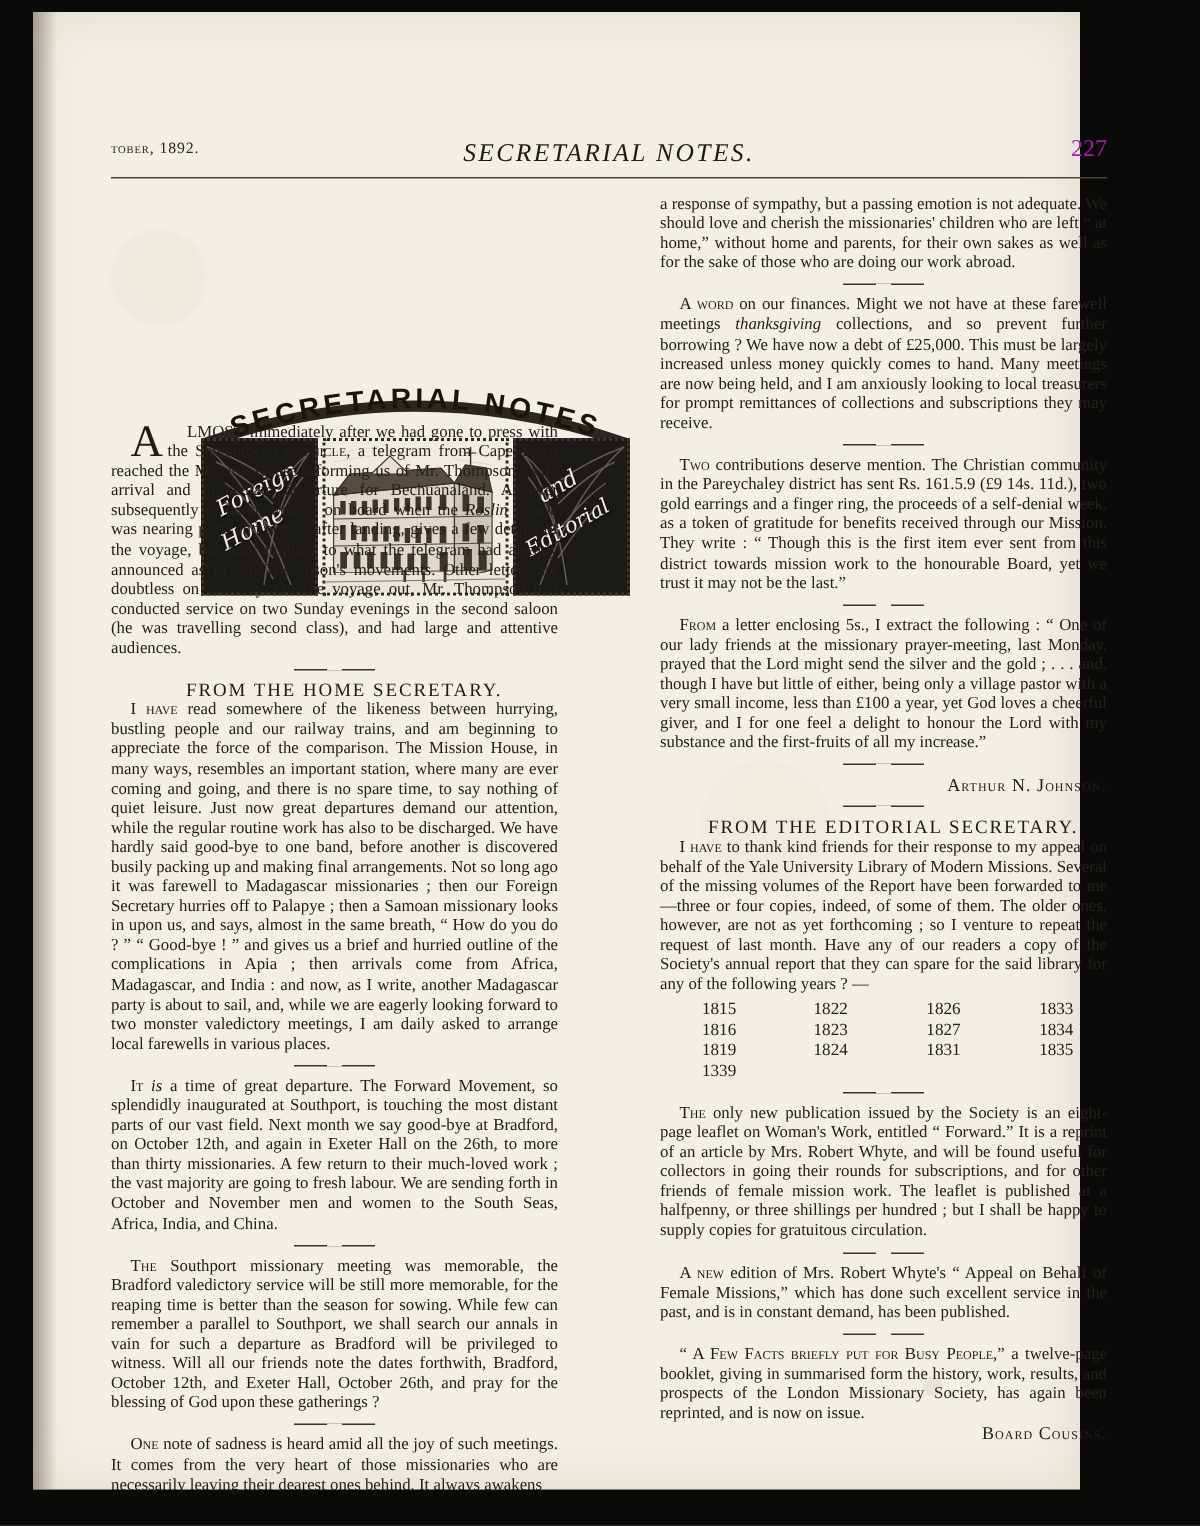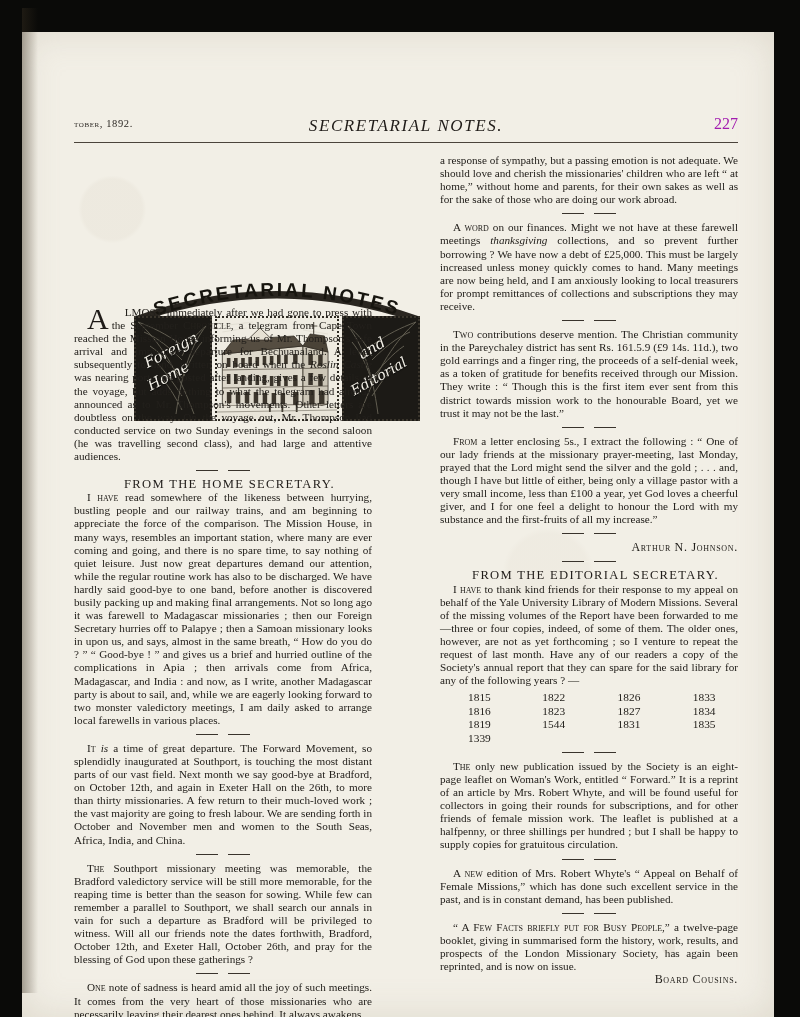--- a/index.html
+++ b/index.html
@@ -18,25 +18,24 @@
   .scan {
     position: relative;
     width: 800px;
     height: 1017px;
     background: #0a0a08;
   }
   .page {
     position: absolute;
     left: 22px;
     top: 8px;
-    width: 752px;
+    width: 698px;
     height: 985px;
     background: #f2efe6;
     box-shadow: inset 0 0 36px rgba(180,170,150,0.30);
-    margin-top: 24px;
   }
   .page::before {
     
     content: "";
     position: absolute;
     inset: 0;
     background:
       radial-gradient(circle at 86% 93%, rgba(150,130,100,0.10) 0 6px, transparent 7px),
       radial-gradient(circle at 12% 18%, rgba(150,130,100,0.05) 0 30px, transparent 34px),
       radial-gradient(circle at 70% 55%, rgba(160,140,110,0.04) 0 40px, transparent 46px);
@@ -425,21 +424,21 @@
             <td class="c3">1833</td>
           </tr>
           <tr>
             <td class="c0">1816</td>
             <td class="c1">1823</td>
             <td class="c2">1827</td>
             <td class="c3">1834</td>
           </tr>
           <tr>
             <td class="c0">1819</td>
-            <td class="c1">1544</td>
+            <td class="c1">1824</td>
             <td class="c2">1831</td>
             <td class="c3">1835</td>
           </tr>
           <tr>
             <td class="c0">1339</td>
             <td class="c1"></td>
             <td class="c2"></td>
             <td class="c3"></td>
           </tr>
         </tbody>

